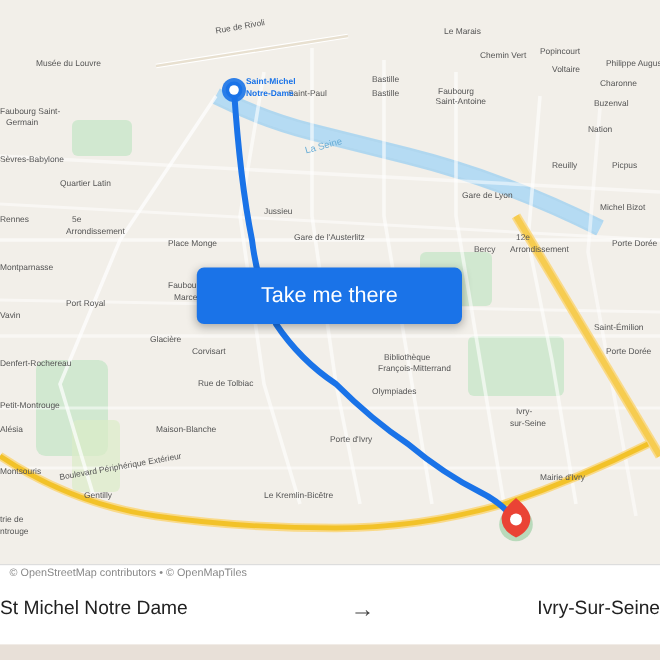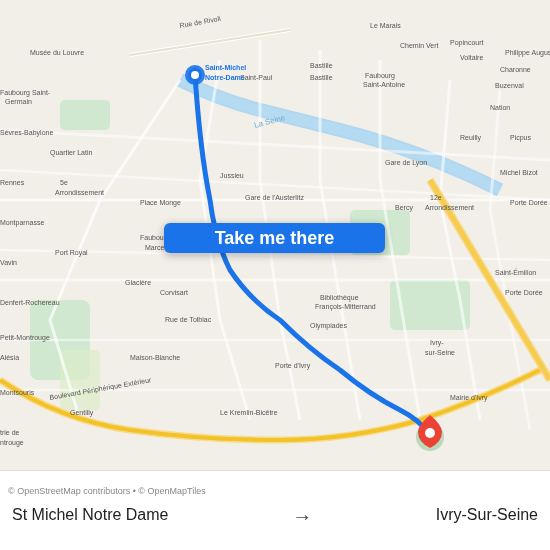--- a/index.html
+++ b/index.html
@@ -22,41 +22,41 @@
     .map-svg {
       width: 100%;
       height: 100%;
     }
 
     .take-me-there-btn {
       position: absolute;
       top: 223px;
       left: 164px;
       width: 221px;
-      height: 30px;
+      height: 47px;
       background: #1a73e8;
       color: white;
       border: none;
       border-radius: 6px;
       font-size: 18px;
-      font-weight: bold;
+      font-weight: normal;
       cursor: pointer;
       display: flex;
       align-items: center;
       justify-content: center;
       box-shadow: 0 2px 8px rgba(0,0,0,0.3);
     }
 
     .footer {
       width: 550px;
-      height: 80px;
+      height: 67px;
       background: white;
       display: flex;
       align-items: center;
-      padding: 0 12px;
+      padding: 0 0;
       border-top: 1px solid #ddd;
       position: relative;
     }
 
     .footer-route {
       display: flex;
       align-items: center;
       width: 100%;
       justify-content: space-between;
       gap: 10px;

